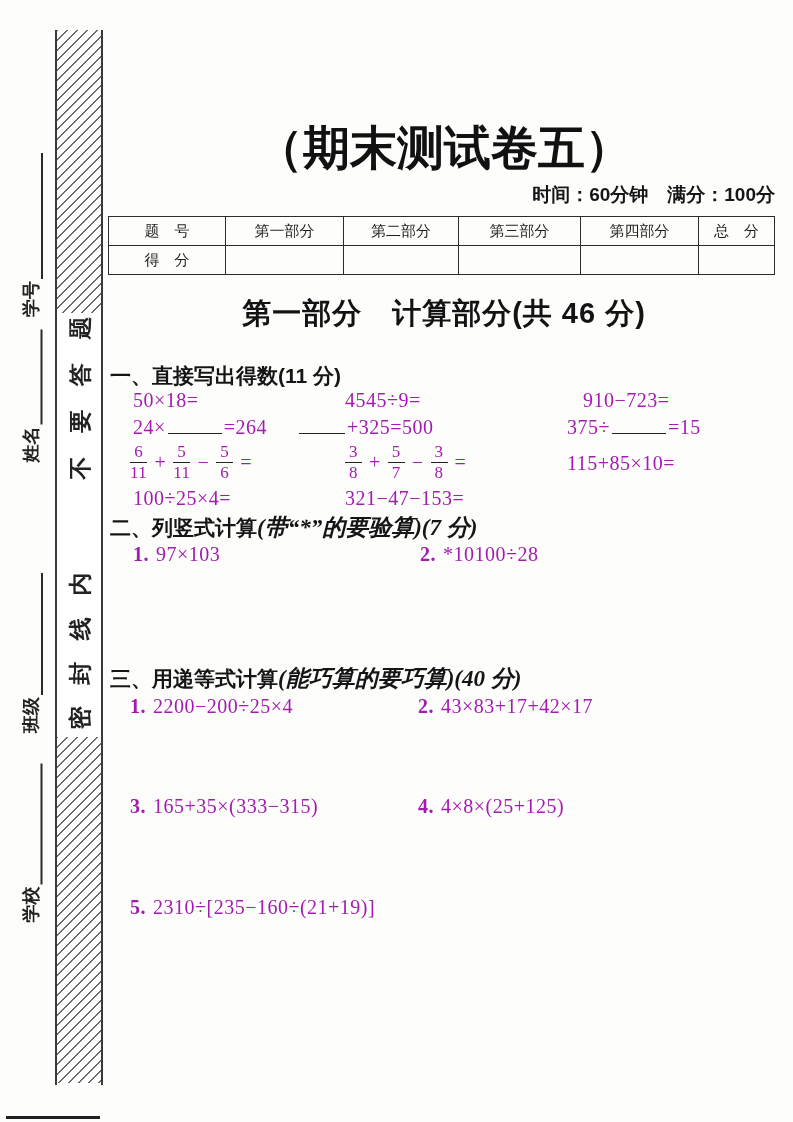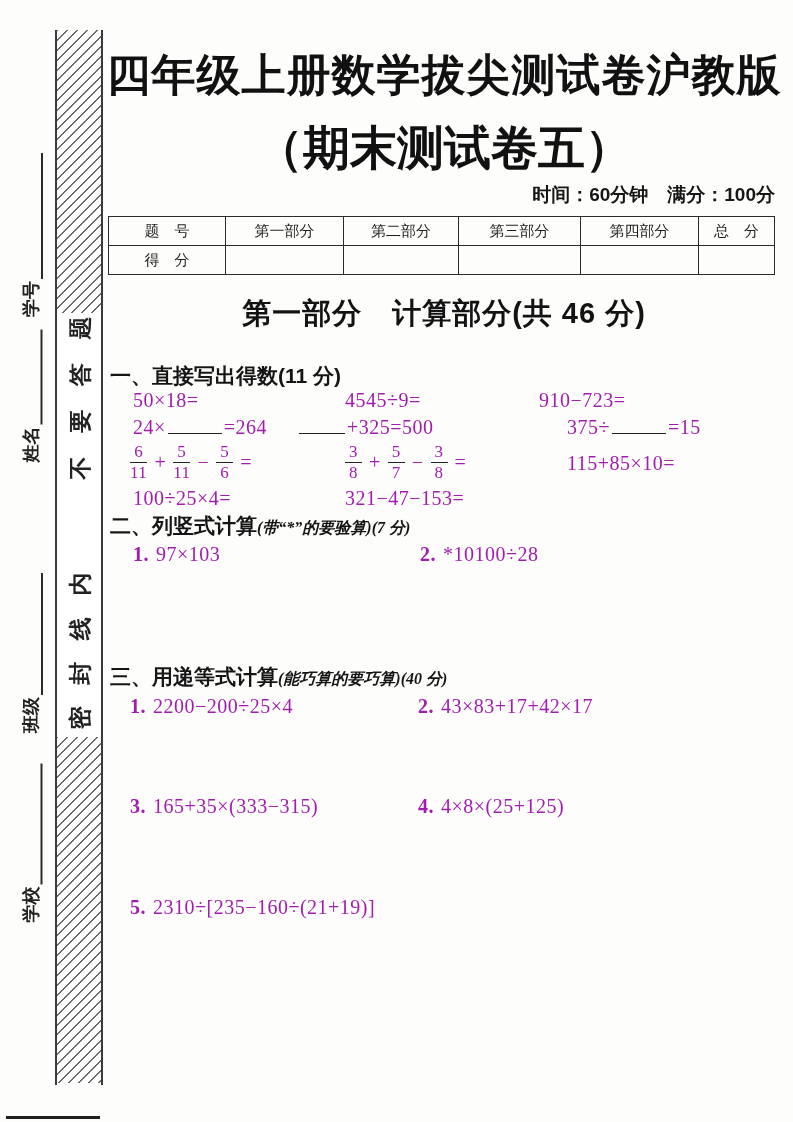--- a/index.html
+++ b/index.html
@@ -66,21 +66,21 @@
   
   .part-heading{
     position:absolute;top:294px;left:0;width:100%;text-align:center;
     font-size:29px;font-weight:800;color:#131313;letter-spacing:1px;
   }
   .sec-heading{
     position:absolute;left:7px;font-size:21px;font-weight:800;color:#151515;white-space:nowrap;
   }
   .sec-note{
     font-family:"Liberation Serif","DejaVu Serif",serif;
-    font-style:italic;font-weight:700;font-size:16px;
+    font-style:italic;font-weight:700;font-size:23px;
   }
   .prob{
     position:absolute;font-size:20px;letter-spacing:0.5px;color:#a21caf;white-space:nowrap;text-align:right;
   }
   .pno{font-weight:800;margin-right:7px;}
   .blank{
     display:inline-block;width:54px;height:14px;
     border-bottom:1.7px solid #222;margin:0 2px;vertical-align:baseline;
   }
   .blank.narrow{width:46px;}
@@ -127,21 +127,20 @@
   </div>
   <div class="side-field" style="width:159px;left:-50px;top:830px;">
     <span class="sf-label">学校</span>
     <span class="sf-blank"></span>
   </div>
 
   <div class="scan-mark" style="left:6px;top:1116px;width:94px;height:3px;"></div>
 
   <div class="content">
 
-    <div class="title hei">四年级上册数学拔尖测试卷沪教版</div>
     <div class="subtitle hei">（期末测试卷五）</div>
     <div class="meta hei">时间：60分钟　满分：100分</div>
 
     <table class="score">
       <colgroup>
         <col style="width:117px">
           <col style="width:118px">
           <col style="width:115px">
         <col style="width:122px">
           <col style="width:118px">
@@ -166,21 +165,21 @@
       </tr>
     </tbody>
       </table>
 
     <div class="part-heading hei">第一部分　计算部分(共 46 分)</div>
 
     <div class="sec-heading hei" style="top:362px;">一、直接写出得数(11 分)</div>
 
     <div class="prob" style="left:30px;top:389px;">50×18=</div>
     <div class="prob" style="left:242px;top:389px;">4545÷9=</div>
-    <div class="prob" style="left:436px;top:389px;">910−723=</div>
+    <div class="prob" style="left:480px;top:389px;">910−723=</div>
 
     <div class="prob" style="left:30px;top:416px;"><span>24×</span><span class="blank"></span><span>=264</span></div>
     <div class="prob" style="left:194px;top:416px;"><span></span><span class="blank narrow"></span><span>+325=500</span></div>
     <div class="prob" style="left:464px;top:416px;"><span>375÷</span><span class="blank"></span><span>=15</span></div>
 
     <div class="prob frow" style="left:27px;top:443px;">
       <span class="frac">
           <span class="fn">6</span>
           <span class="fd">11</span>
         </span>

